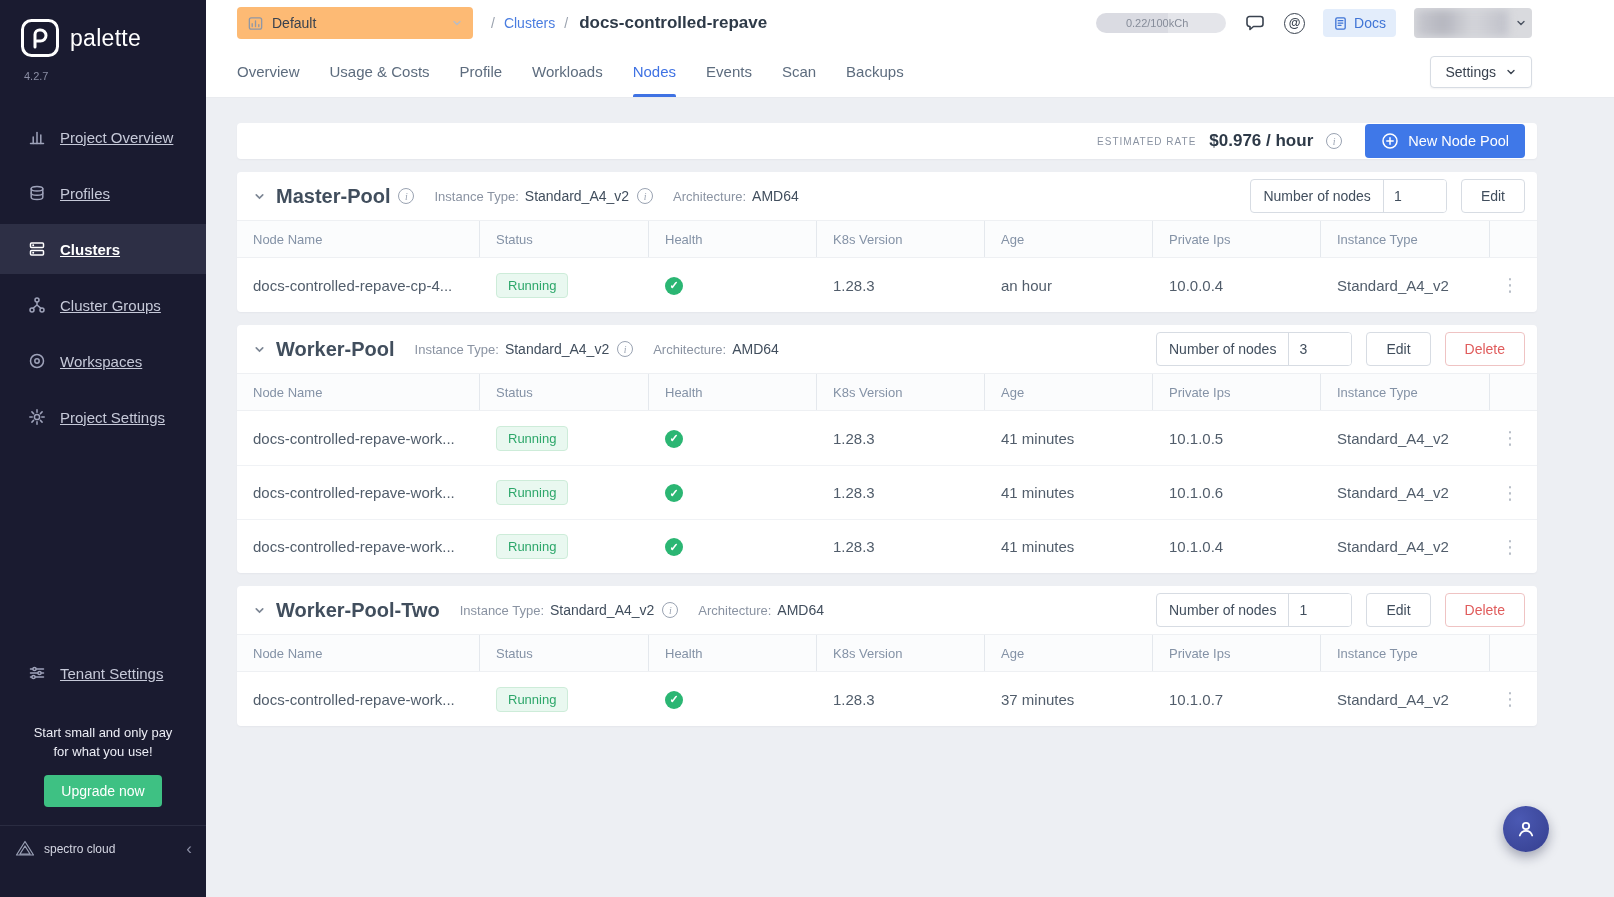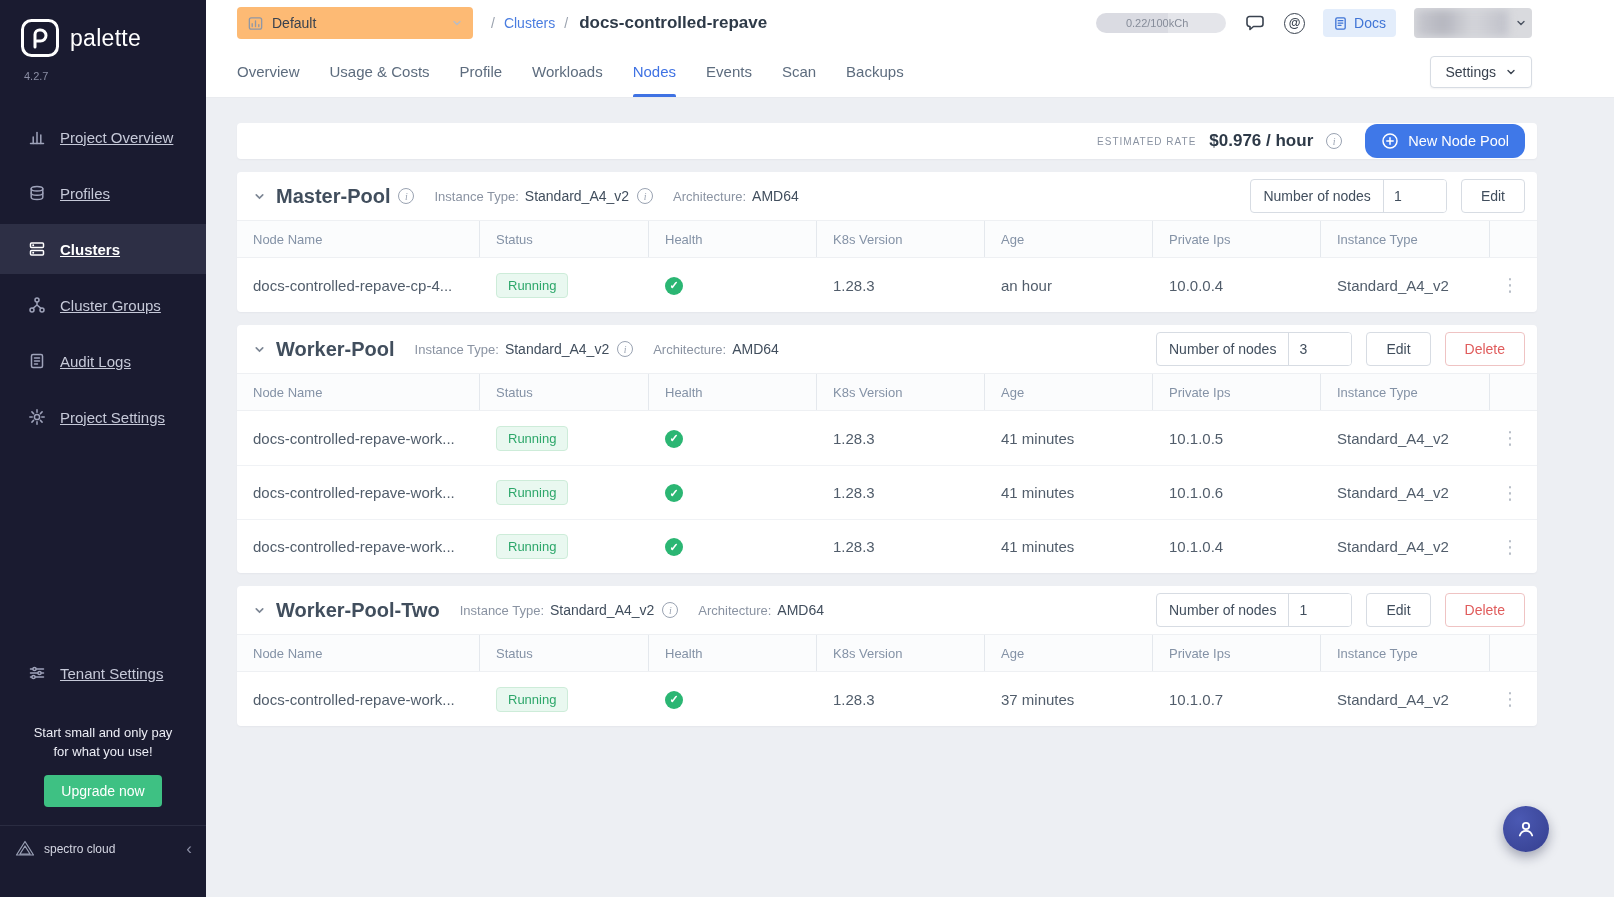--- a/index.html
+++ b/index.html
@@ -76,21 +76,21 @@
                   gap: 9px; padding: 0 14px; font-size: 14px; color: #39424f; cursor: pointer;
                   font-family: inherit; box-shadow: 0 1px 2px rgba(16,24,40,.05); }
 
   
   .content { flex: 1; padding: 25px 77px 0 31px; overflow: hidden; }
   .rate-bar { background: #ffffff; border-radius: 4px; height: 36px; display: flex; align-items: center;
               justify-content: flex-end; gap: 13px; padding: 0 12px 0 16px;
               box-shadow: 0 1px 2px rgba(16,24,40,.04); }
   .rate-label { font-size: 10px; letter-spacing: 1px; color: #8a93a2; }
   .rate-value { font-size: 17px; color: #2e3a48; font-weight: 700; }
-  .new-pool-btn { height: 34px; background: #3f78e8; color: #ffffff; border: none; border-radius: 12px;
+  .new-pool-btn { height: 34px; background: #3f78e8; color: #ffffff; border: none; border-radius: 4px;
                   display: flex; align-items: center; gap: 9px; padding: 0 16px; font-size: 14.5px;
                   cursor: pointer; font-family: inherit; margin-left: 10px; }
 
   .info-icon { display: inline-flex; align-items: center; justify-content: center; width: 16px;
                height: 16px; border: 1px solid #9aa3b2; border-radius: 50%; font-size: 10px;
                color: #9aa3b2; font-style: italic; font-family: "Liberation Serif", serif;
                cursor: pointer; flex-shrink: 0; }
 
   .pool-card { background: #ffffff; border-radius: 4px; margin-top: 13px;
                box-shadow: 0 1px 2px rgba(16,24,40,.04); }
@@ -189,26 +189,26 @@
               <circle cx="9" cy="4" r="2"></circle>
               <circle cx="4" cy="14" r="2"></circle>
               <circle cx="14" cy="14" r="2"></circle>
               <path d="M9 6v3M9 9l-4 3.3M9 9l4 3.3"></path>
             </svg>
         </span>
         <span>Cluster Groups</span>
       </div>
       <div class="menu-item">
         <span class="mi-icon">
-          <svg width="18" height="18" viewBox="0 0 18 18" fill="none" stroke="currentColor" stroke-width="1.5" stroke-linecap="round">
-              <rect x="3.5" y="2.5" width="11" height="13" rx="1.5"></rect>
-              <path d="M6.5 6h5M6.5 9h5M6.5 12h3"></path>
-            </svg>
-        </span>
-        <span>Audit Logs</span>
+          <svg width="18" height="18" viewBox="0 0 18 18" fill="none" stroke="currentColor" stroke-width="1.5">
+              <circle cx="9" cy="9" r="6.5"></circle>
+              <circle cx="9" cy="9" r="2.2"></circle>
+            </svg>
+        </span>
+        <span>Workspaces</span>
       </div>
       <div class="menu-item">
         <span class="mi-icon">
           <svg width="18" height="18" viewBox="0 0 18 18" fill="none" stroke="currentColor" stroke-width="1.5" stroke-linecap="round">
               <circle cx="9" cy="9" r="2.6"></circle>
               <path d="M9 1.8v2.4M9 13.8v2.4M1.8 9h2.4M13.8 9h2.4M3.9 3.9l1.7 1.7M12.4 12.4l1.7 1.7M14.1 3.9l-1.7 1.7M5.6 12.4l-1.7 1.7"></path>
             </svg>
         </span>
         <span>Project Settings</span>
       </div>

